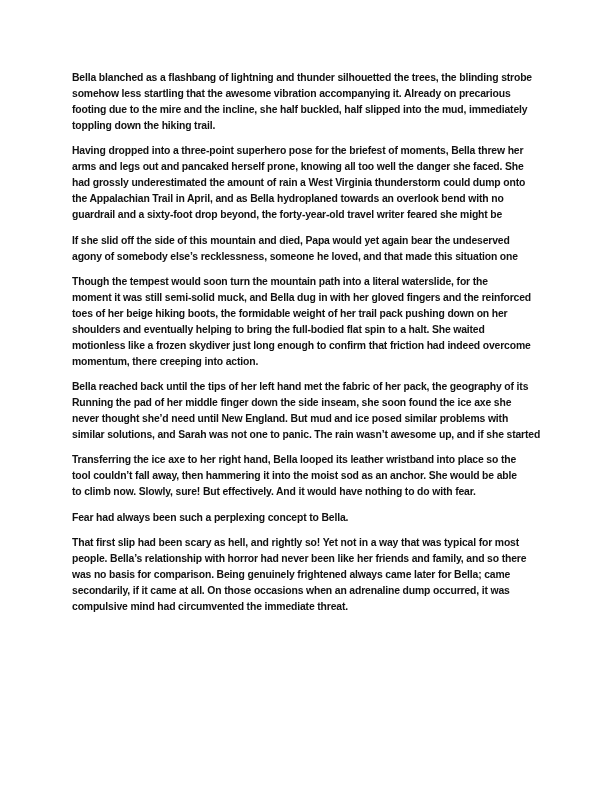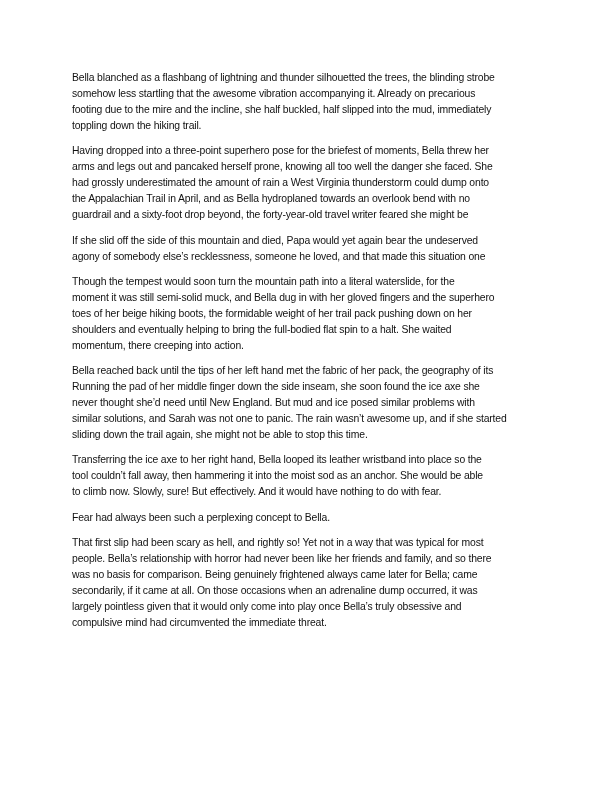--- a/index.html
+++ b/index.html
@@ -4,21 +4,21 @@
 <style>
   html, body { margin: 0; padding: 0; background: #ffffff; }
   body { width: 612px; height: 792px; position: relative; overflow: hidden; }
   .page {
     position: absolute; left: 72px; top: 70px; width: 480px;
     font-family: "Liberation Sans", sans-serif;
     font-size: 10.4px; line-height: 16px; color: #111111;
     letter-spacing: -0.15px;
   }
   .para { margin: 0 0 9.3px 0; }
-  .line { display: block; white-space: nowrap; }
+  .line { display: block; white-space: nowrap; font-weight: bold; }
 </style>
 </head>
 <body>
 
 <div class="page" id="page">
     <p class="para">
       <span class="line">Bella blanched as a flashbang of lightning and thunder silhouetted the trees, the blinding strobe</span>
       <span class="line">somehow less startling that the awesome vibration accompanying it.  Already on precarious</span>
       <span class="line">footing due to the mire and the incline, she half buckled, half slipped into the mud, immediately</span>
       <span class="line">toppling down the hiking trail.</span>
@@ -29,41 +29,40 @@
       <span class="line">had grossly underestimated the amount of rain a West Virginia thunderstorm could dump onto</span>
       <span class="line">the Appalachian Trail in April, and as Bella hydroplaned towards an overlook bend with no</span>
       <span class="line">guardrail and a sixty-foot drop beyond, the forty-year-old travel writer feared she might be</span>
     </p>
     <p class="para">
       <span class="line">If she slid off the side of this mountain and died, Papa would yet again bear the undeserved</span>
       <span class="line">agony of somebody else’s recklessness, someone he loved, and that made this situation one</span>
     </p>
     <p class="para">
       <span class="line">Though the tempest would soon turn the mountain path into a literal waterslide, for the</span>
-      <span class="line">moment it was still semi-solid muck, and Bella dug in with her gloved fingers and the superhero</span>
+      <span class="line">moment it was still semi-solid muck, and Bella dug in with her gloved fingers and the reinforced</span>
       <span class="line">toes of her beige hiking boots, the formidable weight of her trail pack pushing down on her</span>
       <span class="line">shoulders and eventually helping to bring the full-bodied flat spin to a halt.  She waited</span>
+      <span class="line">motionless like a frozen skydiver just long enough to confirm that friction had indeed overcome</span>
       <span class="line">momentum, there creeping into action.</span>
     </p>
     <p class="para">
       <span class="line">Bella reached back until the tips of her left hand met the fabric of her pack, the geography of its</span>
       <span class="line">Running the pad of her middle finger down the side inseam, she soon found the ice axe she</span>
       <span class="line">never thought she’d need until New England.  But mud and ice posed similar problems with</span>
       <span class="line">similar solutions, and Sarah was not one to panic.  The rain wasn’t awesome up, and if she started</span>
-      <span class="line">sliding down the trail again, she might not be able to stop this time.</span>
     </p>
     <p class="para">
       <span class="line">Transferring the ice axe to her right hand, Bella looped its leather wristband into place so the</span>
       <span class="line">tool couldn’t fall away, then hammering it into the moist sod as an anchor.  She would be able</span>
       <span class="line">to climb now.  Slowly, sure!  But effectively.  And it would have nothing to do with fear.</span>
     </p>
     <p class="para">
       <span class="line">Fear had always been such a perplexing concept to Bella.</span>
     </p>
     <p class="para">
       <span class="line">That first slip had been scary as hell, and rightly so!  Yet not in a way that was typical for most</span>
       <span class="line">people.  Bella’s relationship with horror had never been like her friends and family, and so there</span>
       <span class="line">was no basis for comparison.  Being genuinely frightened always came later for Bella; came</span>
       <span class="line">secondarily, if it came at all.  On those occasions when an adrenaline dump occurred, it was</span>
-      <span class="line">largely pointless given that it would only come into play once Bella’s truly obsessive and</span>
       <span class="line">compulsive mind had circumvented the immediate threat.</span>
     </p>
   </div>
 
 </body></html>

